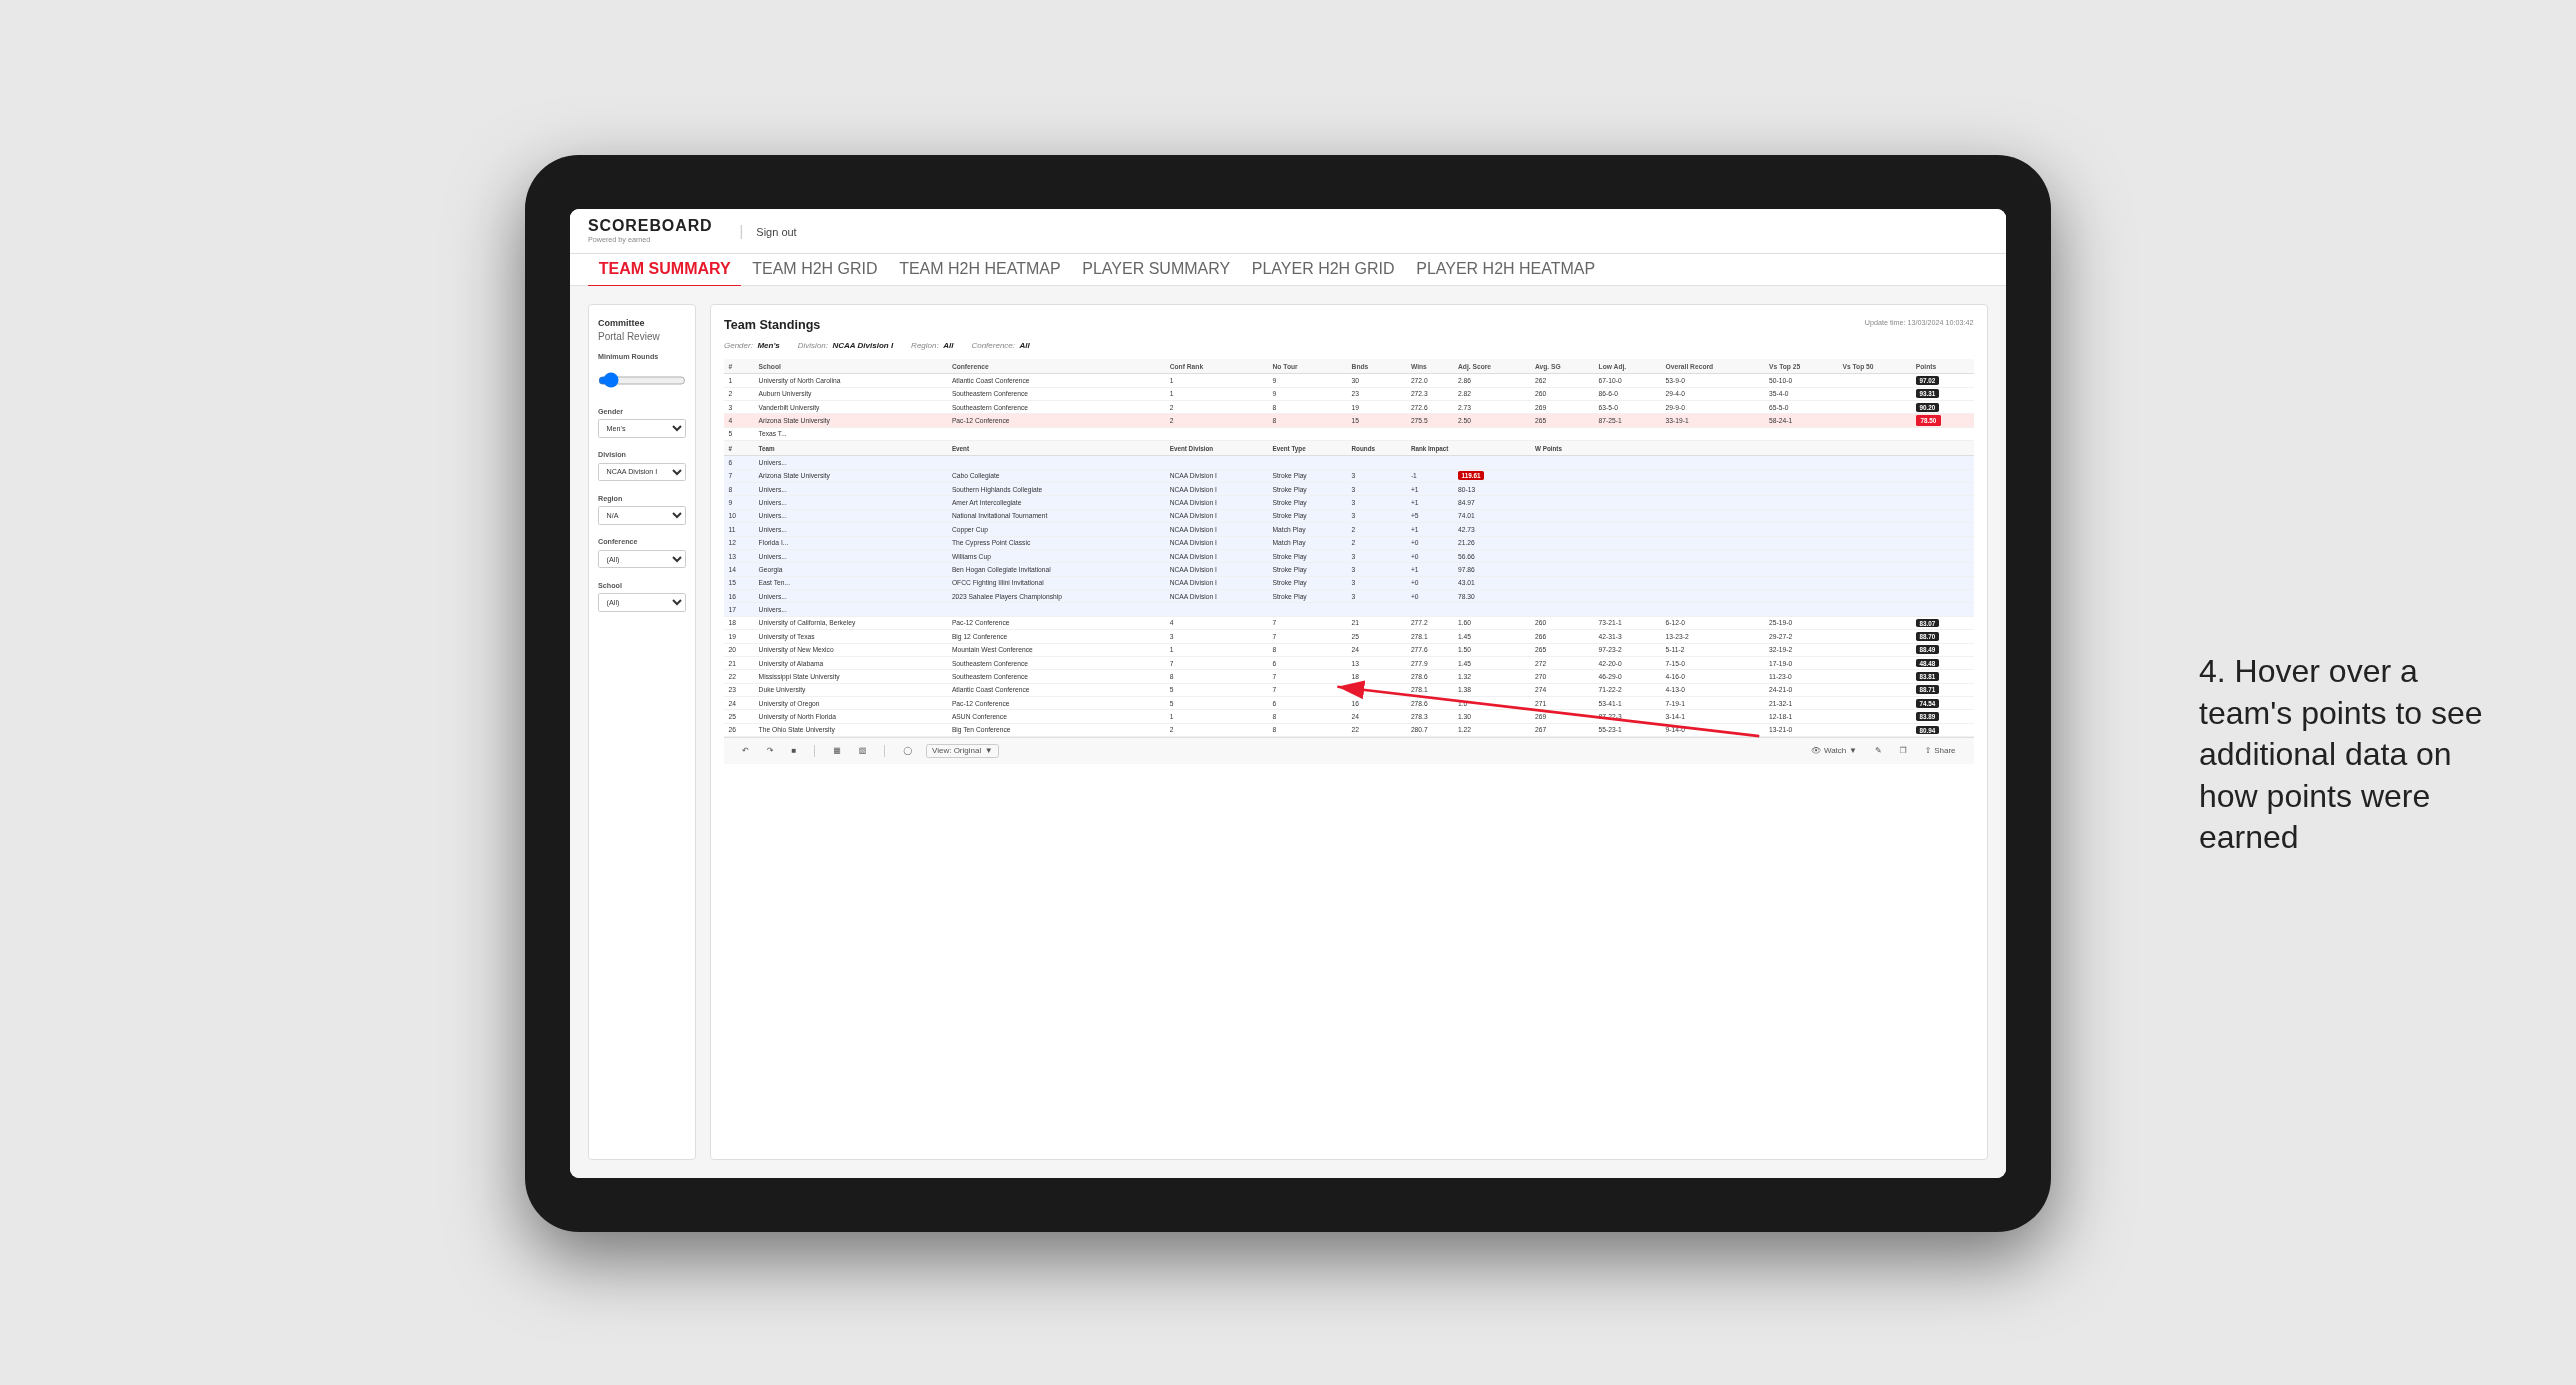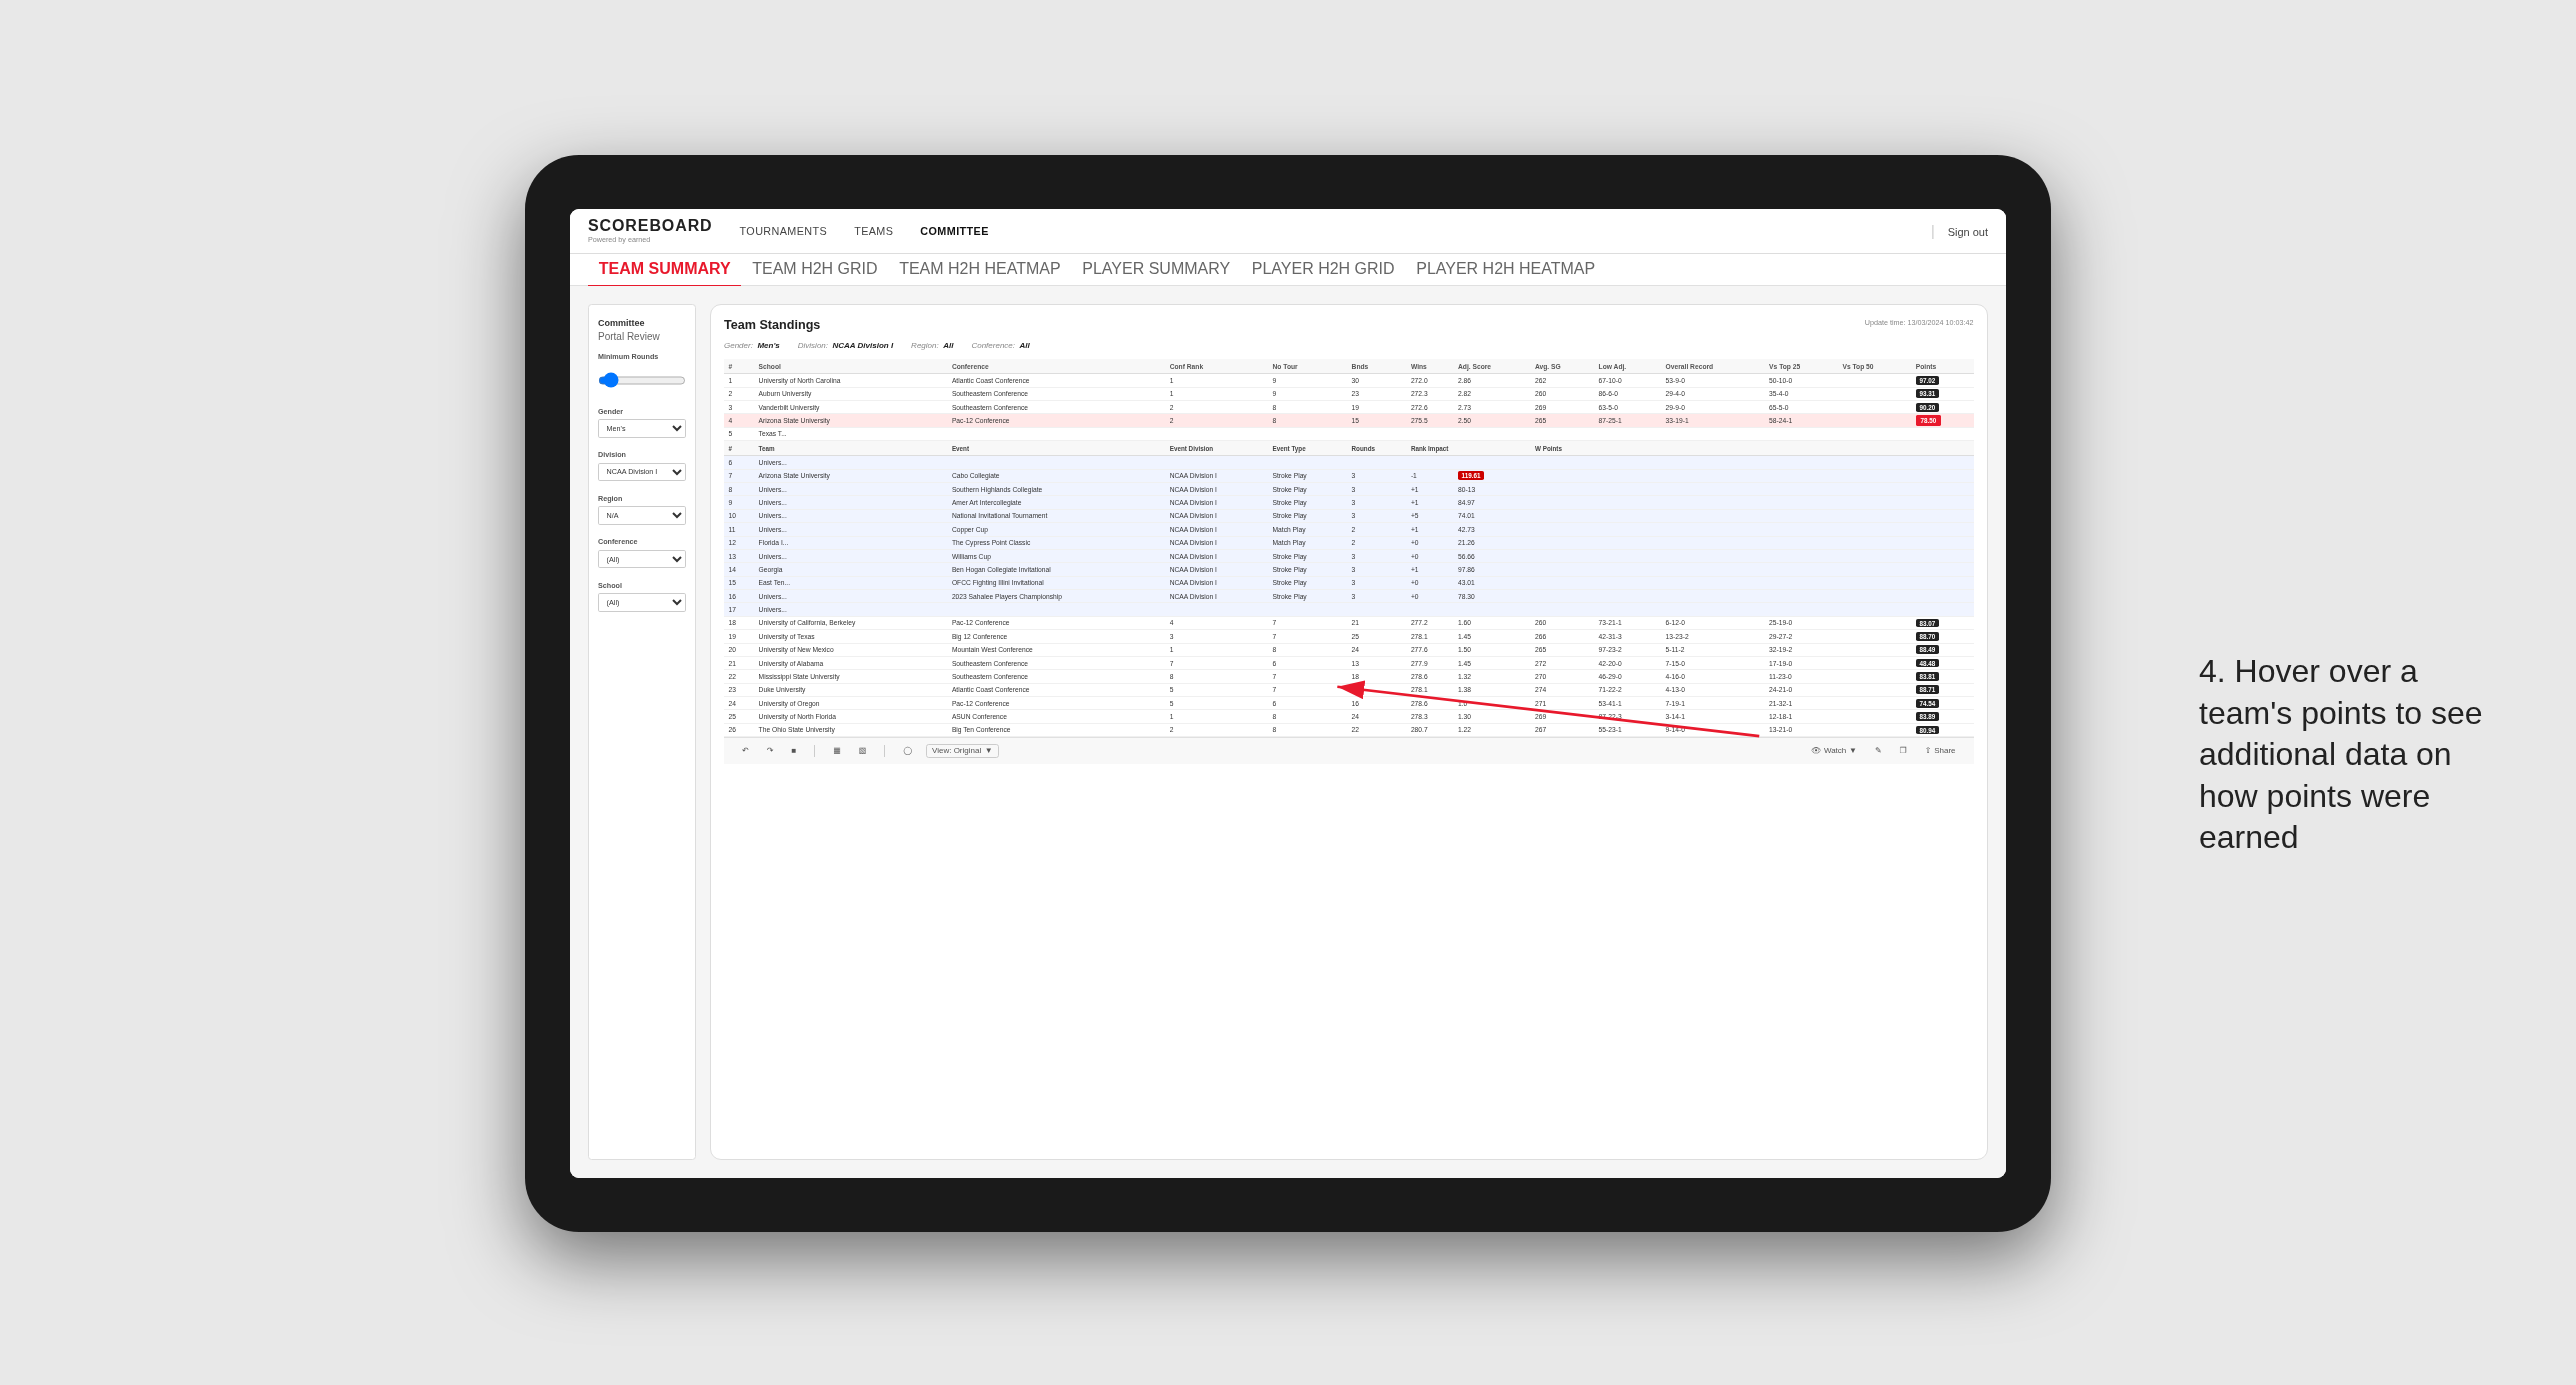--- a/index.html
+++ b/index.html
@@ -182,21 +182,21 @@
       padding: 2.7px 3.6px;
       border: 0.9px solid #ccc;
       border-radius: 1.8px;
     }
 
     
     .table-panel {
       flex: 1;
       background: #fff;
       border: 0.9px solid #ddd;
-      border-radius: 11px;
+      border-radius: 4px;
       padding: 13.5px;
       overflow: auto;
     }
 
     .panel-header {
       display: flex;
       justify-content: space-between;
       align-items: flex-start;
       margin-bottom: 9px;
     }
@@ -356,25 +356,20 @@
 </head>
 <body>
 
 <div class="tablet-frame">
   <div class="tablet-screen">
 
     <div class="top-nav">
       <div class="logo-area">
         <span class="logo-text">SCOREBOARD</span>
         <span class="logo-sub">Powered by earned</span>
-      </div>
-      <div class="nav-links">
-        <span class="nav-link">TOURNAMENTS</span>
-        <span class="nav-link">TEAMS</span>
-        <span class="nav-link active">COMMITTEE</span>
       </div>
       <div>
         <span class="sign-out-sep">|</span>
         <span class="sign-out">Sign out</span>
       </div>
     </div>
 
     <div class="sub-nav">
       <span class="sub-nav-link active">TEAM SUMMARY</span>
       <span class="sub-nav-link">TEAM H2H GRID</span>

